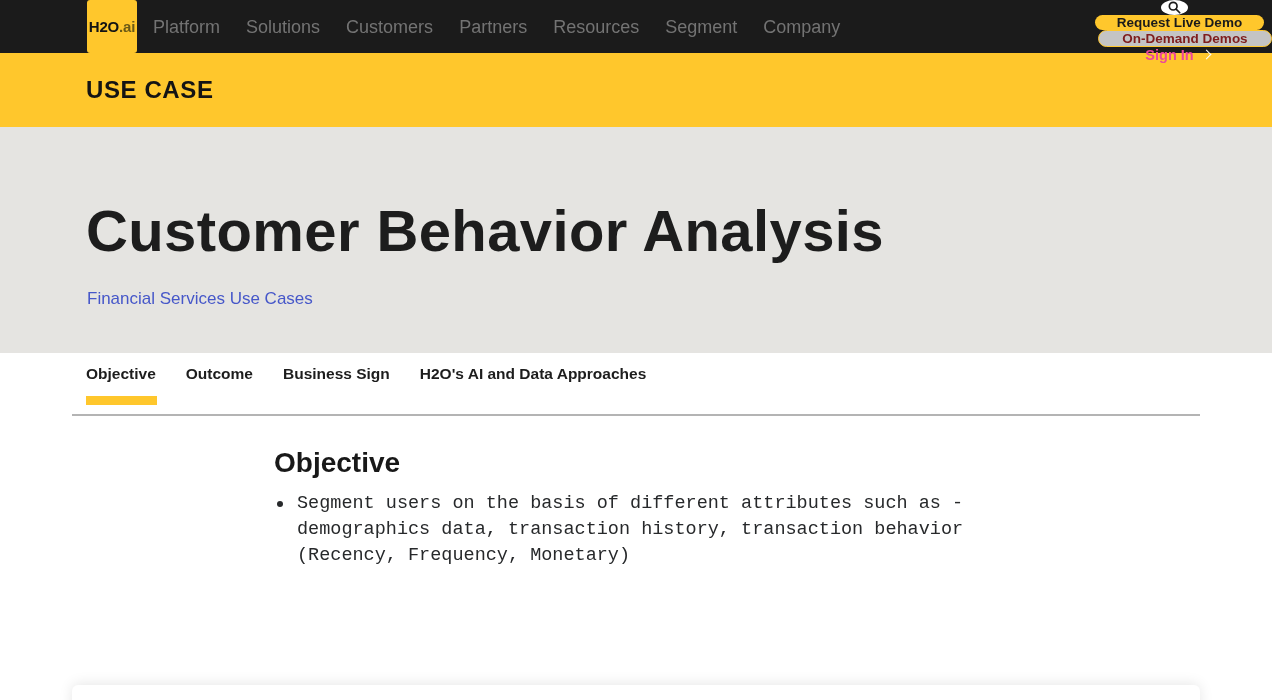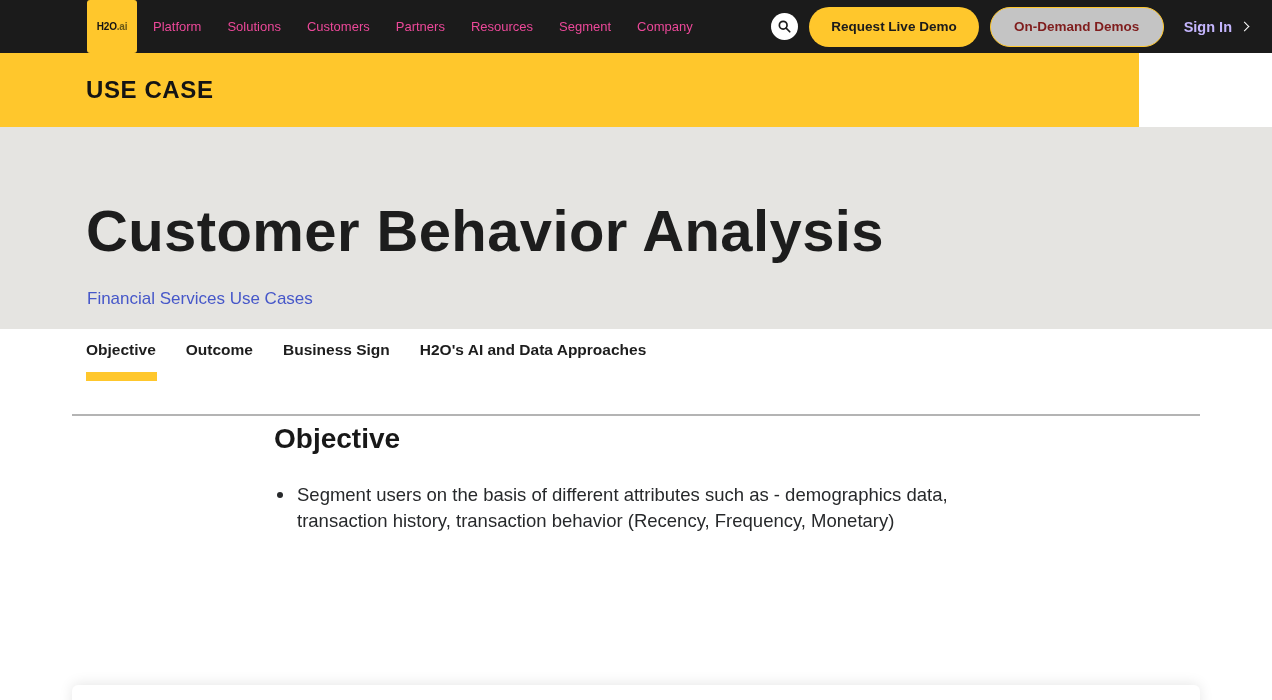--- a/index.html
+++ b/index.html
@@ -26,52 +26,53 @@
     position: absolute;
     left: 87px;
     top: 0;
     width: 50px;
     height: 53px;
     background: #ffc72c;
     border-radius: 3px;
     display: flex;
     align-items: center;
     justify-content: center;
-    font-size: 10px;
+    font-size: 15px;
     font-weight: bold;
     letter-spacing: -0.2px;
     color: #141414;
     white-space: nowrap;
   }
   .logo .ai { color: #6b5a16; }
 
   .nav-links {
     position: absolute;
     left: 153px;
     top: 0;
     height: 53px;
     display: flex;
     align-items: center;
     gap: 26px;
   }
   .nav-link {
-    color: #ec4899;
-    font-size: 13px;
+    color: #737373;
+    font-size: 18px;
     line-height: 1;
     white-space: nowrap;
     cursor: pointer;
   }
 
   .nav-right {
     position: absolute;
     right: 0;
     top: 0;
     height: 53px;
     display: flex;
     align-items: center;
+    flex-direction: column;
   }
 
   .search-btn {
     width: 27px;
     height: 27px;
     border-radius: 50%;
     background: #ffffff;
     display: flex;
     align-items: center;
     justify-content: center;
@@ -107,55 +108,55 @@
 
   .signin {
     display: flex;
     align-items: center;
     gap: 9px;
     margin-left: 20px;
     margin-right: 24px;
     cursor: pointer;
   }
   .signin-label {
-    color: #c4b5fd;
+    color: #ec4899;
     font-size: 14.5px;
     font-weight: bold;
     white-space: nowrap;
   }
   .chev {
     display: inline-block;
     width: 7px;
     height: 7px;
     border-top: 1.6px solid #ffffff;
     border-right: 1.6px solid #ffffff;
     transform: rotate(45deg);
     margin-bottom: 1px;
   }
 
   
   .eyebrow {
-    width: 1139px;
+    width: 1272px;
     height: 74px;
     background: #ffc72c;
     display: flex;
     align-items: center;
   }
   .eyebrow-text {
     margin-left: 86px;
     font-size: 24px;
     font-weight: bold;
     letter-spacing: 0.6px;
     color: #141414;
   }
 
   
   .hero {
     width: 1272px;
-    height: 202px;
+    height: 226px;
     background: #e5e4e1;
     position: relative;
   }
   .hero-title {
     position: absolute;
     left: 86px;
     top: 70px;
     font-size: 58px;
     font-weight: bold;
     letter-spacing: 0.4px;
@@ -224,23 +225,24 @@
     position: absolute;
     left: 274px;
     top: 31px;
     font-size: 28px;
     font-weight: bold;
     color: #181818;
   }
   .bullets {
     position: absolute;
     left: 274px;
-    top: 90px;
+    top: 75px;
     width: 730px;
     list-style: none;
+    font-family: Liberation Mono, monospace;
   }
   .bullets li {
     position: relative;
     padding-left: 23px;
     font-size: 18.5px;
     line-height: 26px;
     color: #27292b;
     margin-bottom: 20px;
   }
   .bullets li::before {

